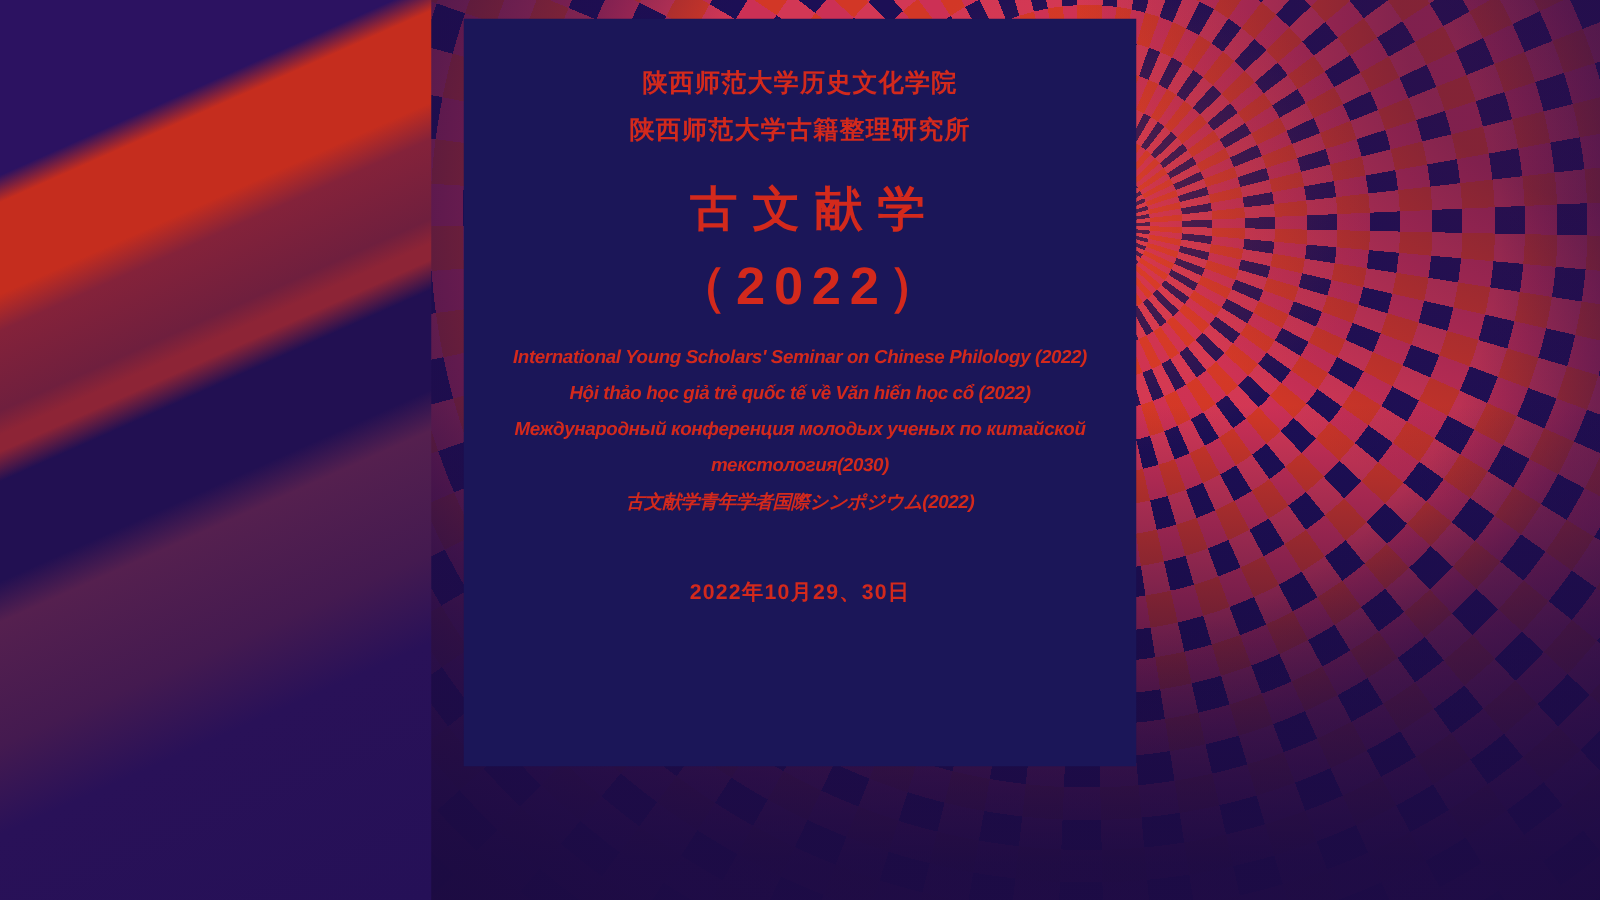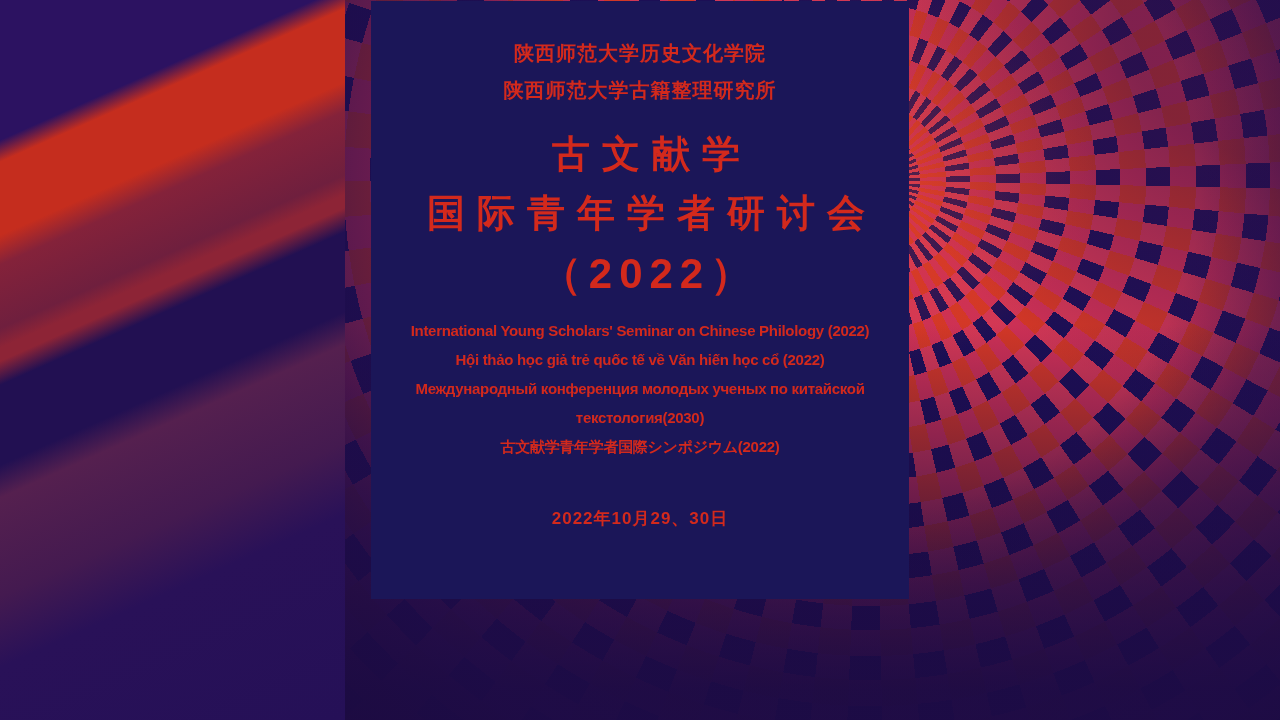--- a/index.html
+++ b/index.html
@@ -53,42 +53,42 @@
       #c52d1e 148px, #c52d1e 215px,
       #84223a 242px, #6f1f3e 300px,
       #8d2436 318px, #8d2436 330px,
       #221052 352px, #221052 425px,
       #55204f 455px, #441a50 545px,
       #291158 610px, #251057 100%);
   }
 
   
   .panel {
-    position: absolute; left: 371px; top: 1px;
+    position: absolute; left: 371px; top: 15px;
     width: 538px; height: 598px;
     background: #1b1658;
     color: #d3291c;
     text-align: center;
   }
   .org { padding-top: 34px; }
   .org-line {
     font-size: 20px; line-height: 37px; letter-spacing: 1px;
   }
   .title { margin: 16px 0 0 12px; font-weight: bold; }
   .t1 {
     display: block;
     font-size: 38px; line-height: 59px;
     letter-spacing: 12px; text-indent: 12px;
   }
   .t2 {
     display: block;
     font-size: 42px; line-height: 62px;
     letter-spacing: 7px; text-indent: 7px;
   }
-  .subs { margin-top: 11px; }
+  .subs { margin-top: 11px; font-style: italic; }
   .sub-line {
     font-size: 15px; line-height: 29px;
     letter-spacing: -0.3px; white-space: nowrap;
   }
   .date-line {
     margin-top: 48px;
     font-size: 17px; line-height: 19px; letter-spacing: 1px;
   }
 </style>
 </head>
@@ -105,21 +105,20 @@
 
   <div class="panel">
 
     <div class="org">
       <div class="org-line">陕西师范大学历史文化学院</div>
       <div class="org-line">陕西师范大学古籍整理研究所</div>
     </div>
 
     <h1 class="title">
       <span class="t1">古文献学</span>
-      <span class="t1">国际青年学者研讨会</span>
       <span class="t2">（2022）</span>
     </h1>
 
     <div class="subs">
       <div class="sub-line">International Young Scholars' Seminar on Chinese Philology (2022)</div>
       <div class="sub-line">Hội thảo học giả trẻ quốc tế về Văn hiến học cổ (2022)</div>
       <div class="sub-line">Международный конференция молодых ученых по китайской</div>
       <div class="sub-line">текстология(2030)</div>
       <div class="sub-line">古文献学青年学者国際シンポジウム(2022)</div>
     </div>

